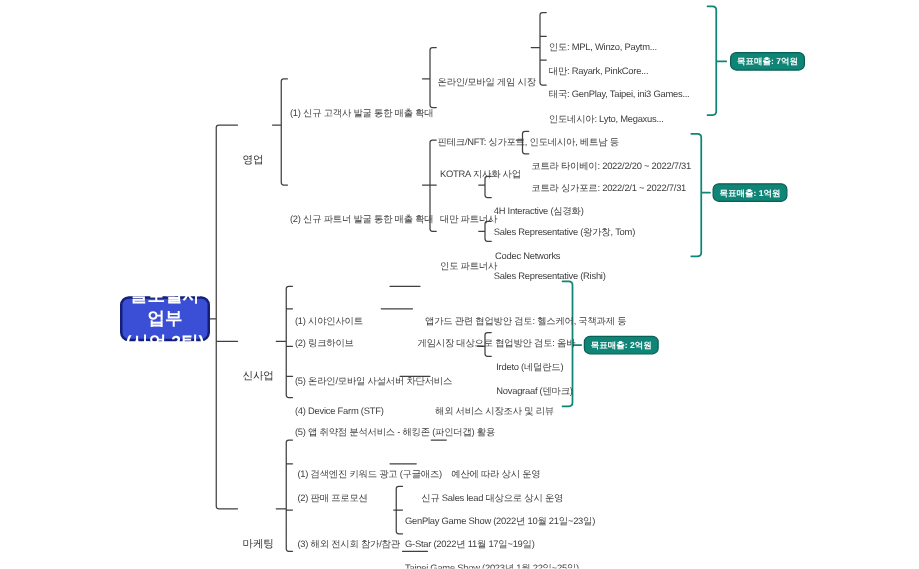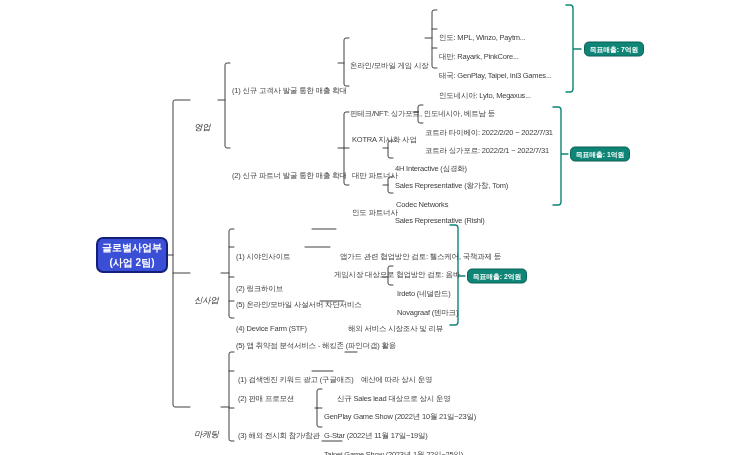--- a/index.html
+++ b/index.html
@@ -7,26 +7,26 @@
     position:relative;width:735px;height:455px;background:#ffffff;
     font-family:"Liberation Sans","DejaVu Sans",sans-serif;overflow:hidden;
   }
   svg.connectors{position:absolute;left:0;top:0;width:735px;height:455px;}
   .nd{
     position:absolute;transform:translateY(-50%);
     font-size:7.5px;line-height:1.1;color:#3d3d3d;white-space:nowrap;
     letter-spacing:-0.2px;
     margin-top:28px;
   }
-  .branch{font-size:8.5px;color:#2e2e2e;font-style:italic;}
+  .branch{font-size:8.5px;color:#2e2e2e;}
   .root-node{
     position:absolute;left:96px;top:237px;width:72px;height:36px;
     background:#3b4fd6;border:2px solid #141f7a;border-radius:7px;
     color:#ffffff;display:flex;flex-direction:column;align-items:center;
-    justify-content:center;gap:1px;font-size:10px;font-weight:700;
+    justify-content:center;gap:1px;font-size:14px;font-weight:700;
     box-sizing:border-box;text-align:center;
   }
   .badge{
     position:absolute;transform:translateY(-50%);height:15px;width:60px;
     background:#0e8577;border:1px solid #085f54;border-radius:5px;
     color:#ffffff;font-size:6.8px;font-weight:700;
     display:flex;align-items:center;justify-content:center;white-space:nowrap;
     box-sizing:border-box;
   }
 </style>
@@ -84,21 +84,21 @@
   <span class="nd" style="left:352px;top:148px">대만 파트너사</span>
   <span class="nd" style="left:395px;top:141px">4H Interactive (심경화)</span>
   <span class="nd" style="left:395px;top:158px">Sales Representative (왕가창, Tom)</span>
   <span class="nd" style="left:352px;top:185px">인도 파트너사</span>
   <span class="nd" style="left:396px;top:177px">Codec Networks</span>
   <span class="nd" style="left:395px;top:193px">Sales Representative (Rishi)</span>
   <div class="badge" style="left:570px;top:154px">목표매출: 1억원</div>
 
   <span class="nd" style="left:236px;top:229px">(1) 시야인사이트</span>
   <span class="nd" style="left:340px;top:229px">앱가드 관련 협업방안 검토: 헬스케어, 국책과제 등</span>
-  <span class="nd" style="left:236px;top:261px">(2) 링크하이브</span>
+  <span class="nd" style="left:236px;top:247px">(2) 링크하이브</span>
   <span class="nd" style="left:334px;top:247px">게임시장 대상으로 협업방안 검토: 옴바</span>
   <span class="nd" style="left:236px;top:277px">(5) 온라인/모바일 사설서버 차단서비스</span>
   <span class="nd" style="left:397px;top:266px">Irdeto (네덜란드)</span>
   <span class="nd" style="left:397px;top:285px">Novagraaf (덴마크)</span>
   <span class="nd" style="left:236px;top:301px">(4) Device Farm (STF)</span>
   <span class="nd" style="left:348px;top:301px">해외 서비스 시장조사 및 리뷰</span>
   <span class="nd" style="left:236px;top:318px">(5) 앱 취약점 분석서비스 - 해킹존 (파인더갭) 활용</span>
   <div class="badge" style="left:467px;top:276px">목표매출: 2억원</div>
 
   <span class="nd" style="left:238px;top:352px">(1) 검색엔진 키워드 광고 (구글애즈)</span>

